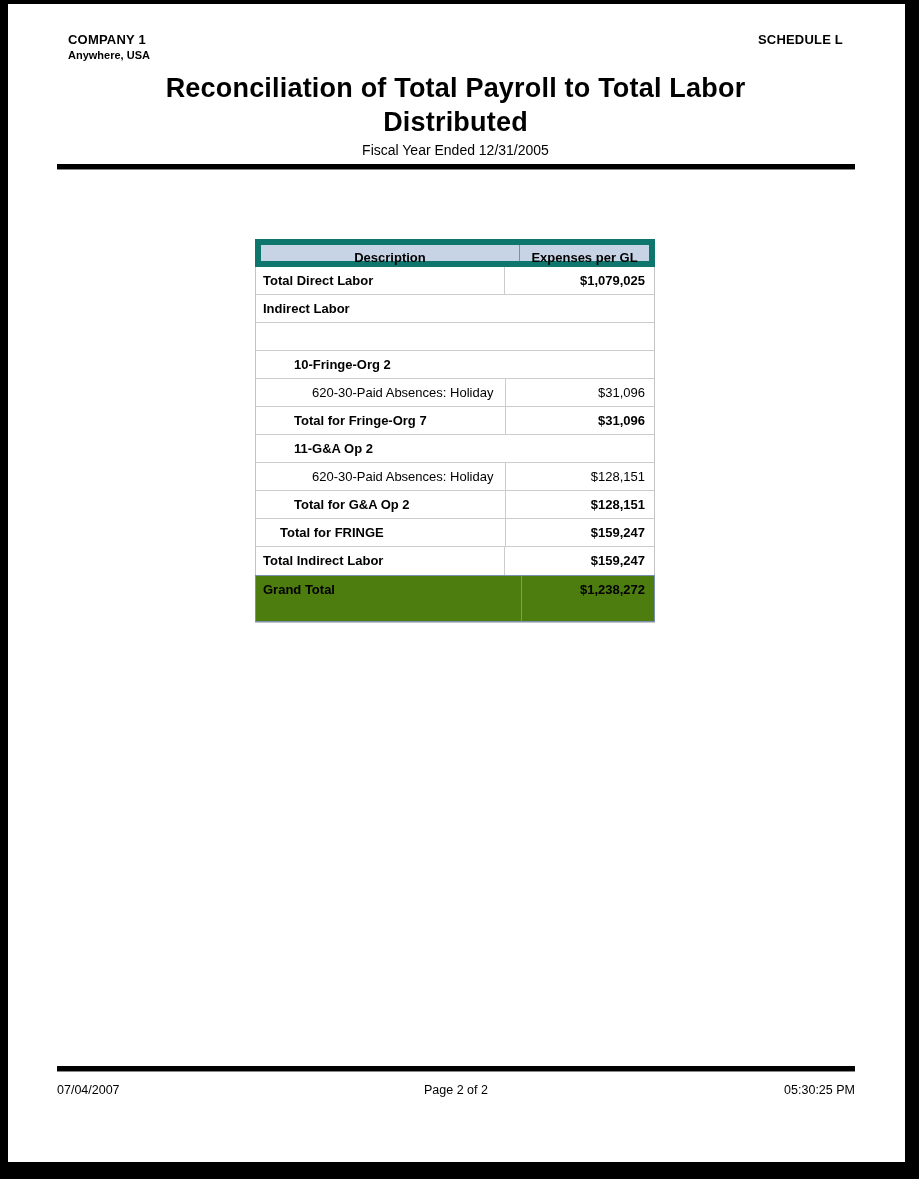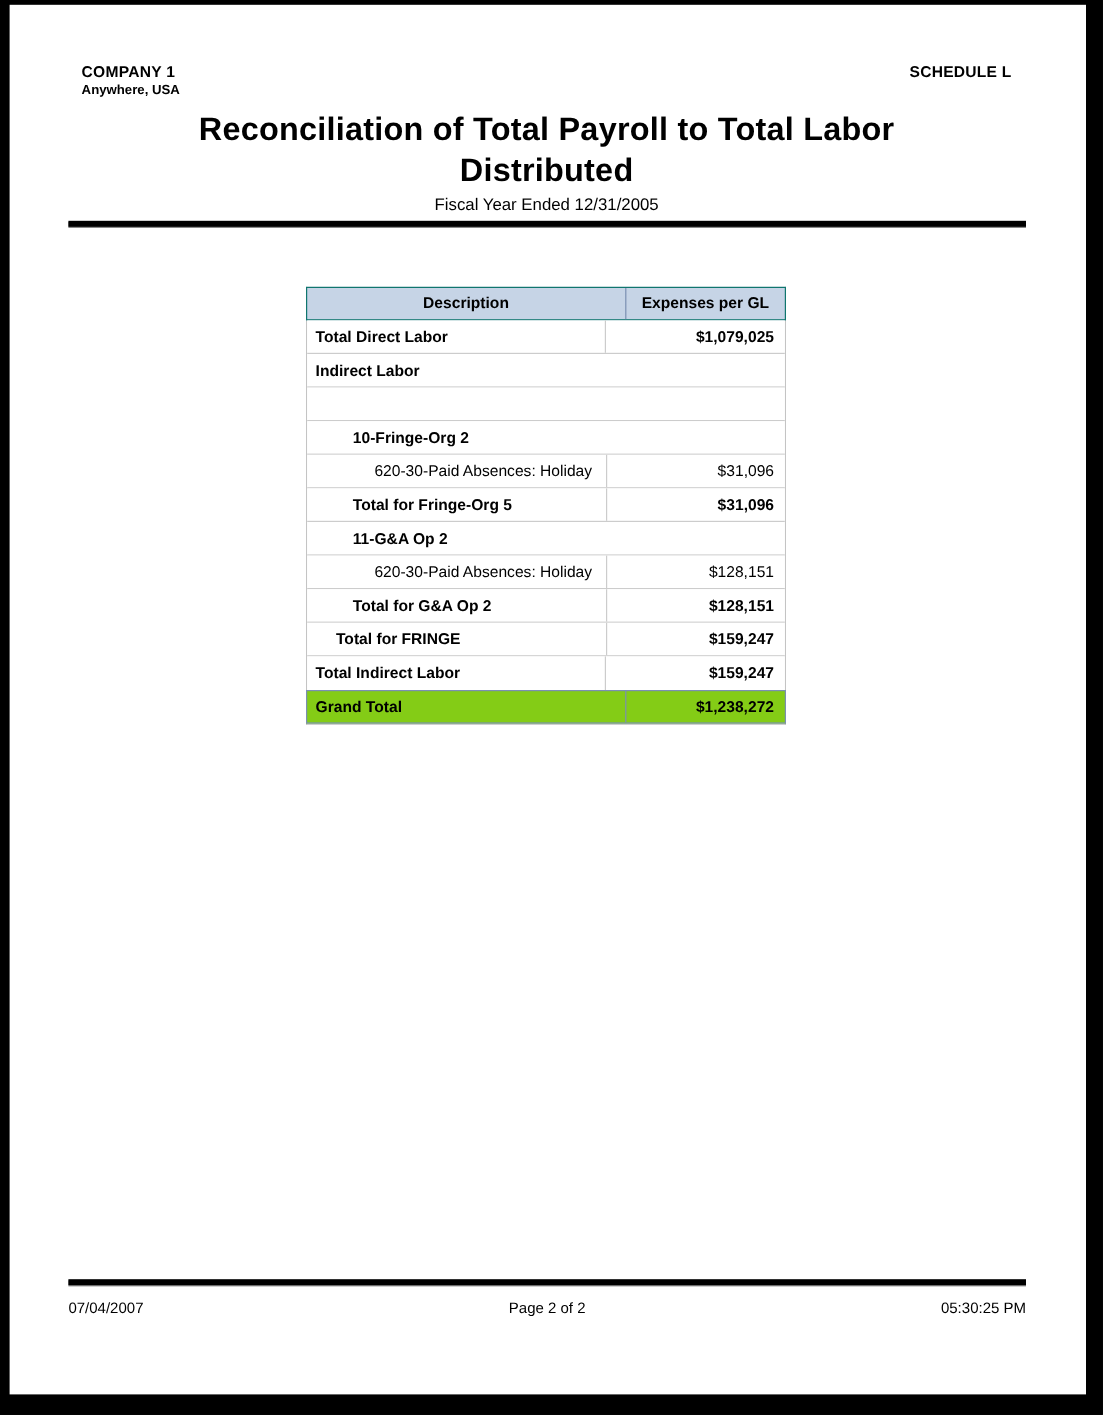--- a/index.html
+++ b/index.html
@@ -14,21 +14,21 @@
   }
   .page {
     position:absolute;
     left:8px; top:4px;
     width:897px; height:1158px;
     background:#ffffff;
     color:#000;
   }
 
   
-  .report-header { padding:48px 62px 0 60px; }
+  .report-header { padding:28px 62px 0 60px; }
   .corner-row {
     display:flex; justify-content:space-between; align-items:baseline;
     font-size:13px; font-weight:bold; letter-spacing:0.2px;
   }
   .location-line { margin-top:2px; font-size:11px; font-weight:bold; }
   .report-title {
     margin:10px auto 0; max-width:660px;
     text-align:center; font-size:27px; font-weight:bold;
     line-height:34px; letter-spacing:0.2px;
   }
@@ -46,21 +46,21 @@
   .report-table {
     position:absolute; left:247px; top:235px; width:400px;
     font-size:13px;
     border-left:1px solid #c4c4c4;
     border-right:1px solid #c4c4c4;
     border-bottom:1px solid #c4c4c4;
   }
   .thead {
     display:flex; height:28px; line-height:26px;
     background:#c6d4e6;
-    border:1px solid #0f766e;
+    border:6px solid #0f766e;
     margin:0 -1px;
     font-weight:bold;
   }
   .thead .col-desc { width:266px; text-align:center; }
   .thead .col-val  { width:134px; text-align:center; border-left:1px solid #7b8fb2; }
 
   .trow {
     display:flex; height:28px; line-height:27px;
     border-bottom:1px solid #cccccc;
     background:#fff;
@@ -69,26 +69,25 @@
   .trow.bold { font-weight:bold; }
   .cell.label { width:265px; overflow:hidden; white-space:nowrap; }
   .cell.value { width:159px; text-align:right; padding-right:9px; }
   .cell.value.has-div { border-left:1px solid #cccccc; margin-left:-1px; }
   .ind0 { padding-left:7px; }
   .ind1 { padding-left:24px; }
   .ind2 { padding-left:38px; }
   .ind3 { padding-left:56px; }
 
   .grand-row {
-    display:flex; height:28px; line-height:27px;
-    background:#84cc16;
+    display:flex; height:47px; line-height:27px;
+    background:#4d7c0f;
     border:1px solid #7b8fb2;
     margin:0 -1px;
     font-weight:bold;
-    align-items:flex-end;
   }
   .grand-row .g-label { width:266px; padding-left:7px; }
   .grand-row .g-value { width:134px; text-align:right; padding-right:9px; border-left:1px solid #7b8fb2; }
 
   
   .report-footer {
     position:absolute; left:49px; top:1062px; width:798px;
   }
   .footer-rule { height:5px; background:#000; box-shadow:0 1px 0 #888; }
   .footer-row {
@@ -137,21 +136,21 @@
           </div>
           <div class="trow bold">
             <div class="cell label ind2">10-Fringe-Org 2</div>
             <div class="cell value"></div>
           </div>
           <div class="trow">
             <div class="cell label ind3">620-30-Paid Absences: Holiday</div>
             <div class="cell value has-div">$31,096</div>
           </div>
           <div class="trow bold">
-            <div class="cell label ind2">Total for Fringe-Org 5</div>
+            <div class="cell label ind2">Total for Fringe-Org 7</div>
             <div class="cell value has-div">$31,096</div>
           </div>
           <div class="trow bold">
             <div class="cell label ind2">11-G&amp;A Op 2</div>
             <div class="cell value"></div>
           </div>
           <div class="trow">
             <div class="cell label ind3">620-30-Paid Absences: Holiday</div>
             <div class="cell value has-div">$128,151</div>
           </div>

